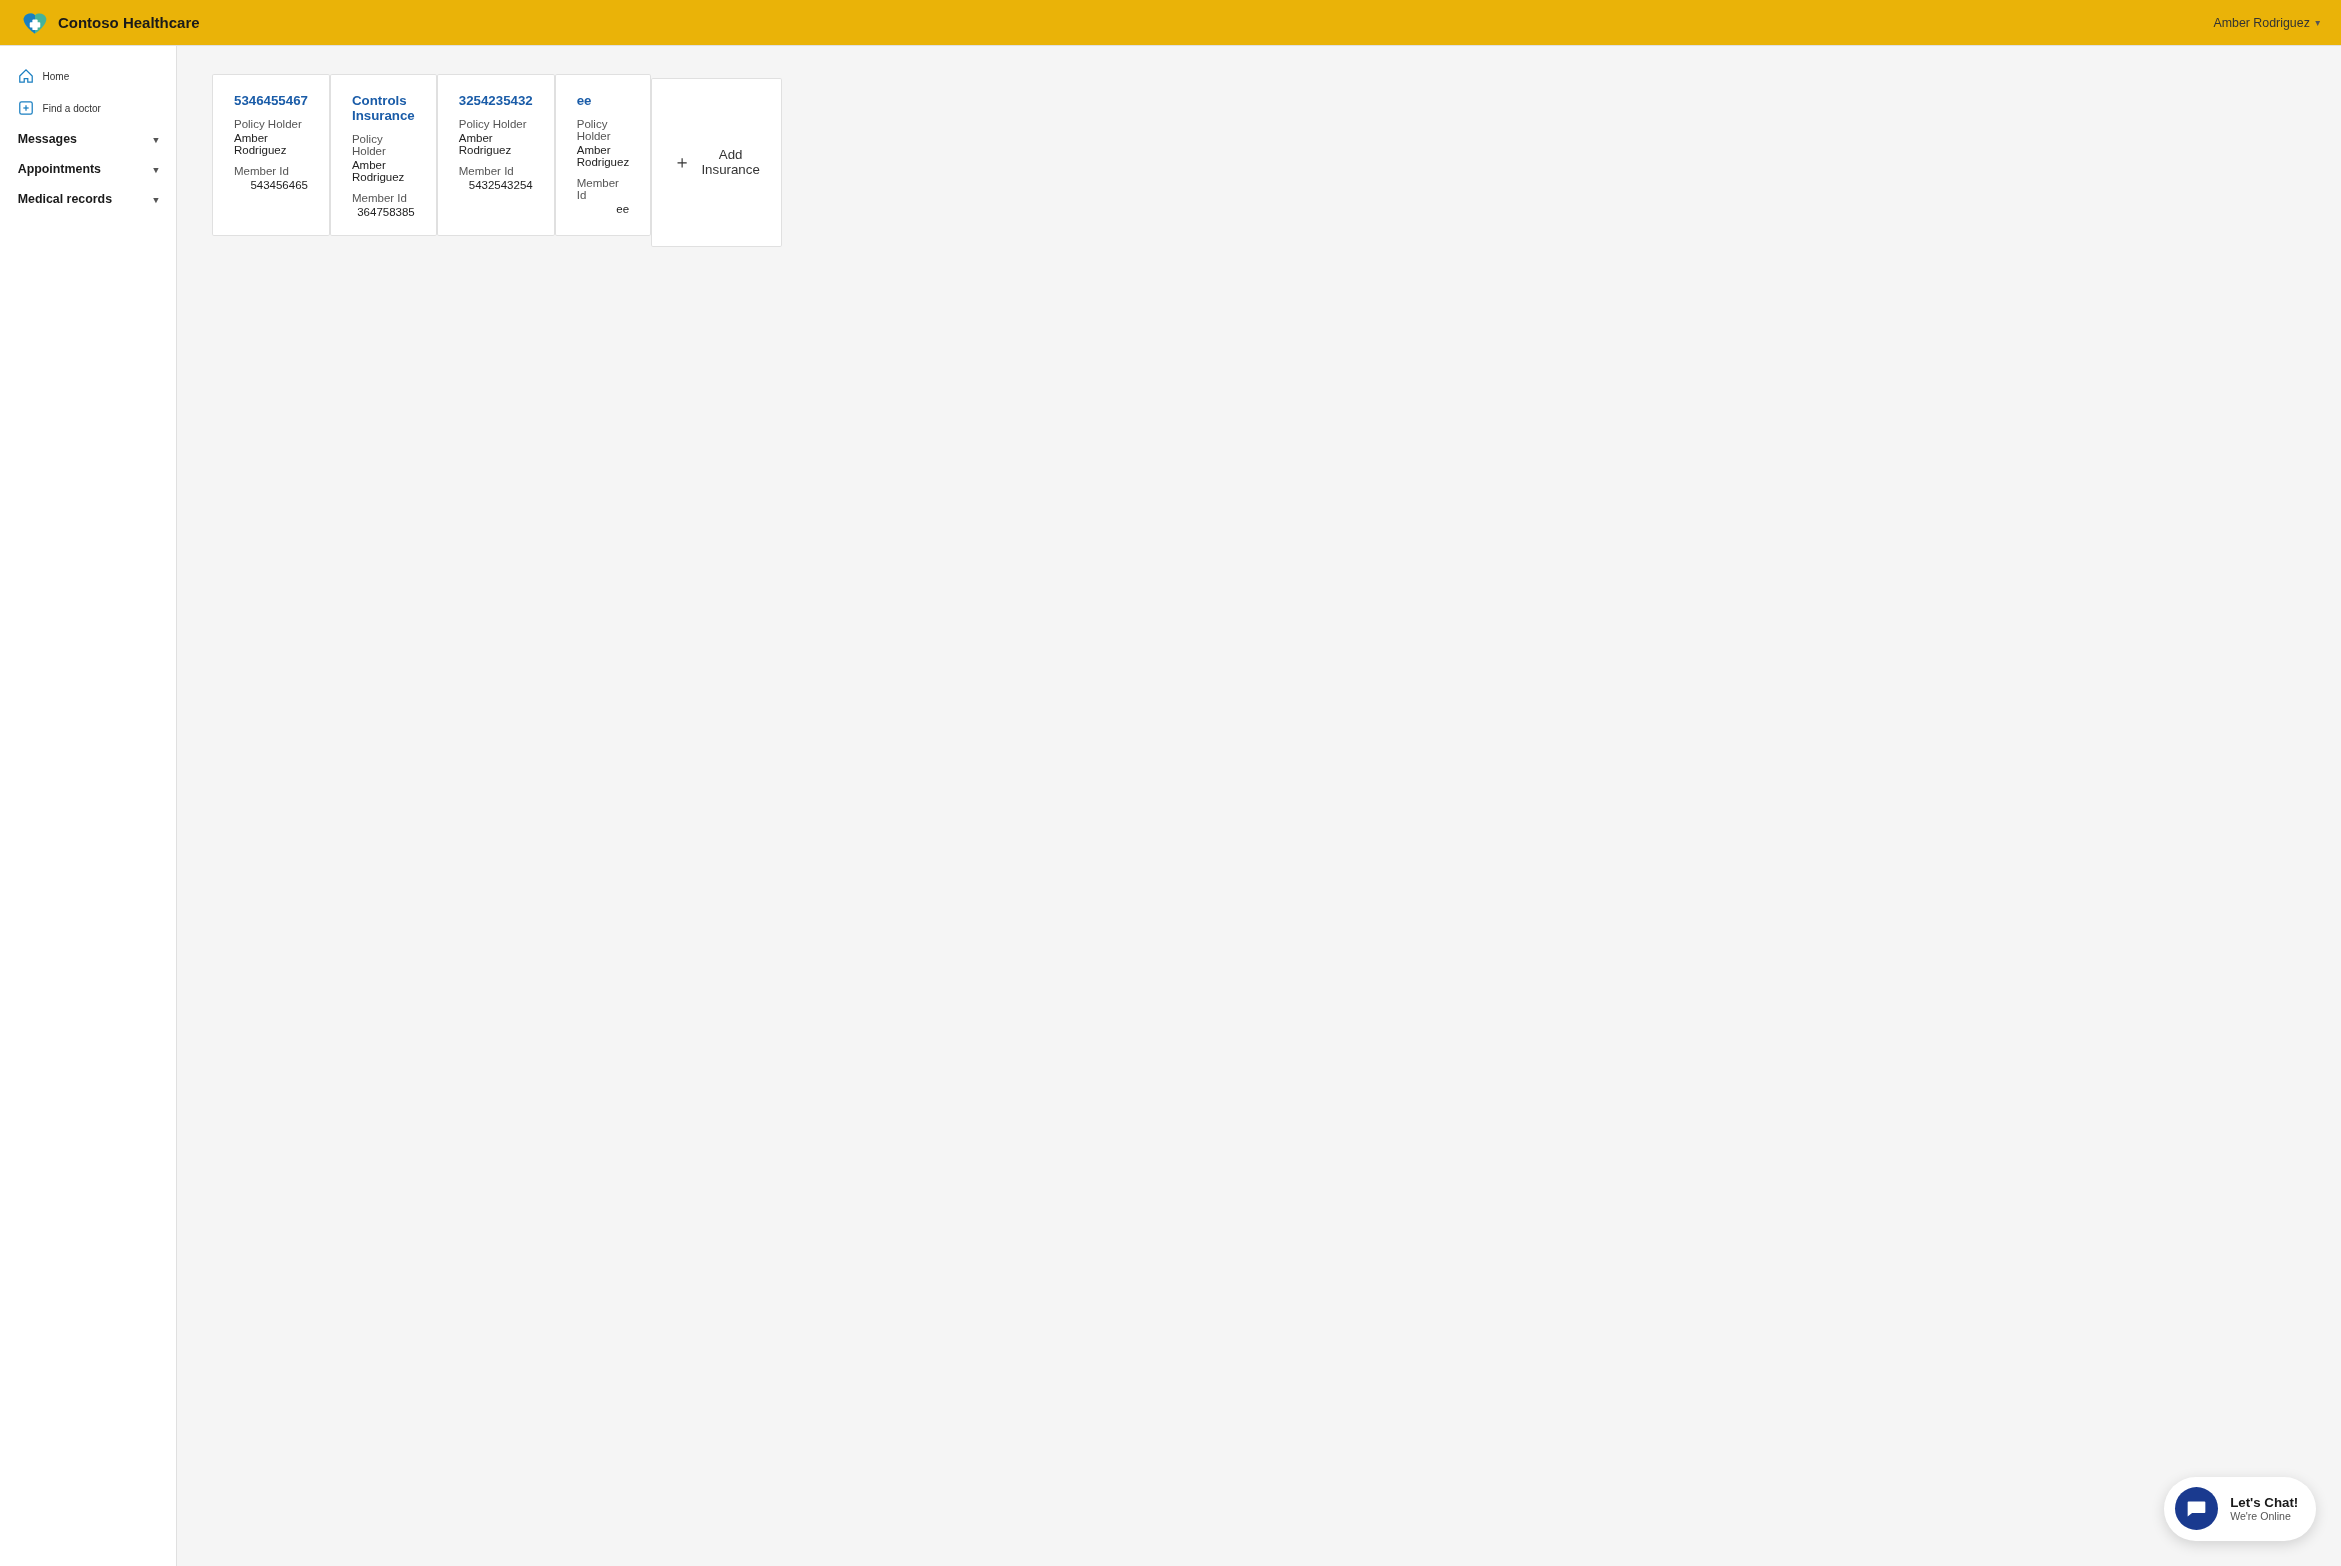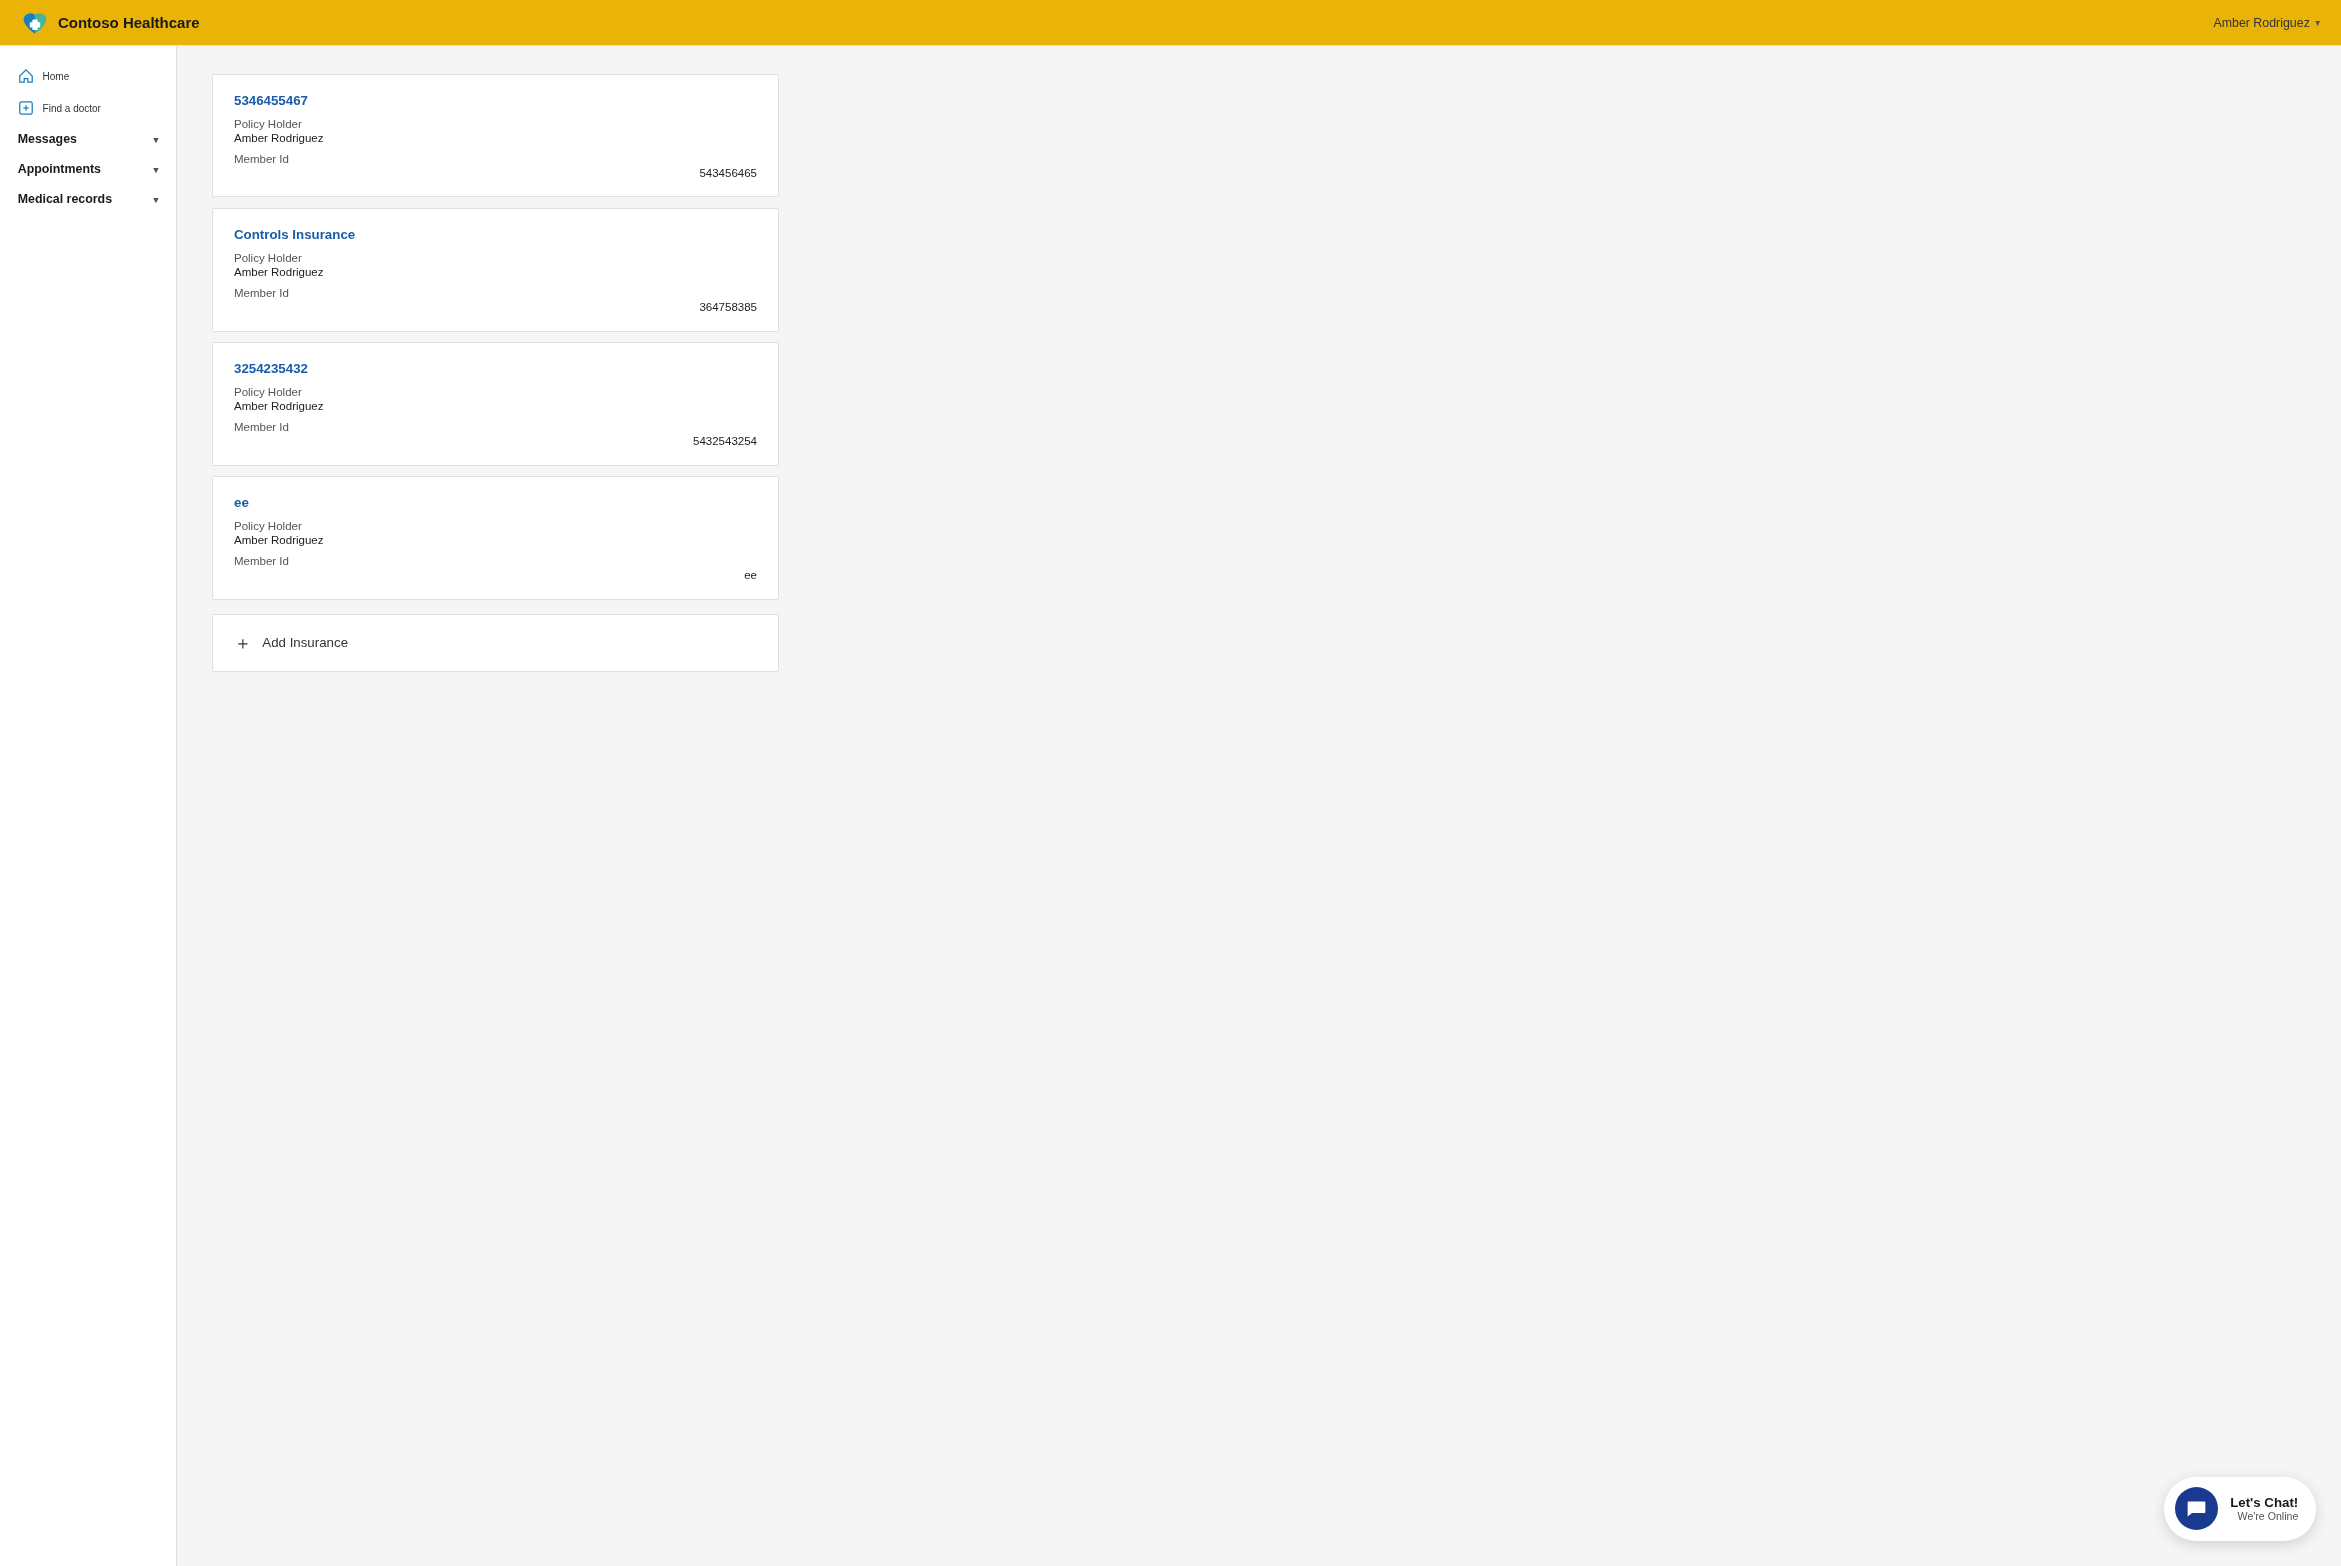--- a/index.html
+++ b/index.html
@@ -119,21 +119,20 @@
     .step-tab.inactive {
       background: #fff;
       color: #555;
       border: 1.8px solid #c0c0c0;
     }
 
     
     .insurance-list {
       max-width: 567px;
       display: flex;
-      flex-direction: column;
       gap: 0;
     }
     .insurance-card {
       background: #fff;
       border: 0.9px solid #e0e0e0;
       padding: 17.7px 21px;
       margin-bottom: 10.6px;
       border-radius: 1.8px;
     }
     .insurance-card-title {
@@ -189,21 +188,21 @@
     .chat-icon-circle {
       width: 43px;
       height: 43px;
       background: #1a3a8f;
       border-radius: 50%;
       display: flex;
       align-items: center;
       justify-content: center;
       flex-shrink: 0;
     }
-    .chat-text-block { display: flex; flex-direction: column; align-items: flex-end; }
+    .chat-text-block { display: flex; flex-direction: column; }
     .chat-title { font-size: 13.3px; font-weight: 700; color: #1a1a1a; }
     .chat-subtitle { font-size: 10.6px; color: #555; }
   </style>
 </head>
 <body>
 
 <nav class="topnav">
   <div class="topnav-brand">
 
     <svg class="brand-logo" viewBox="0 0 32 32" fill="none" xmlns="http://www.w3.org/2000/svg">

